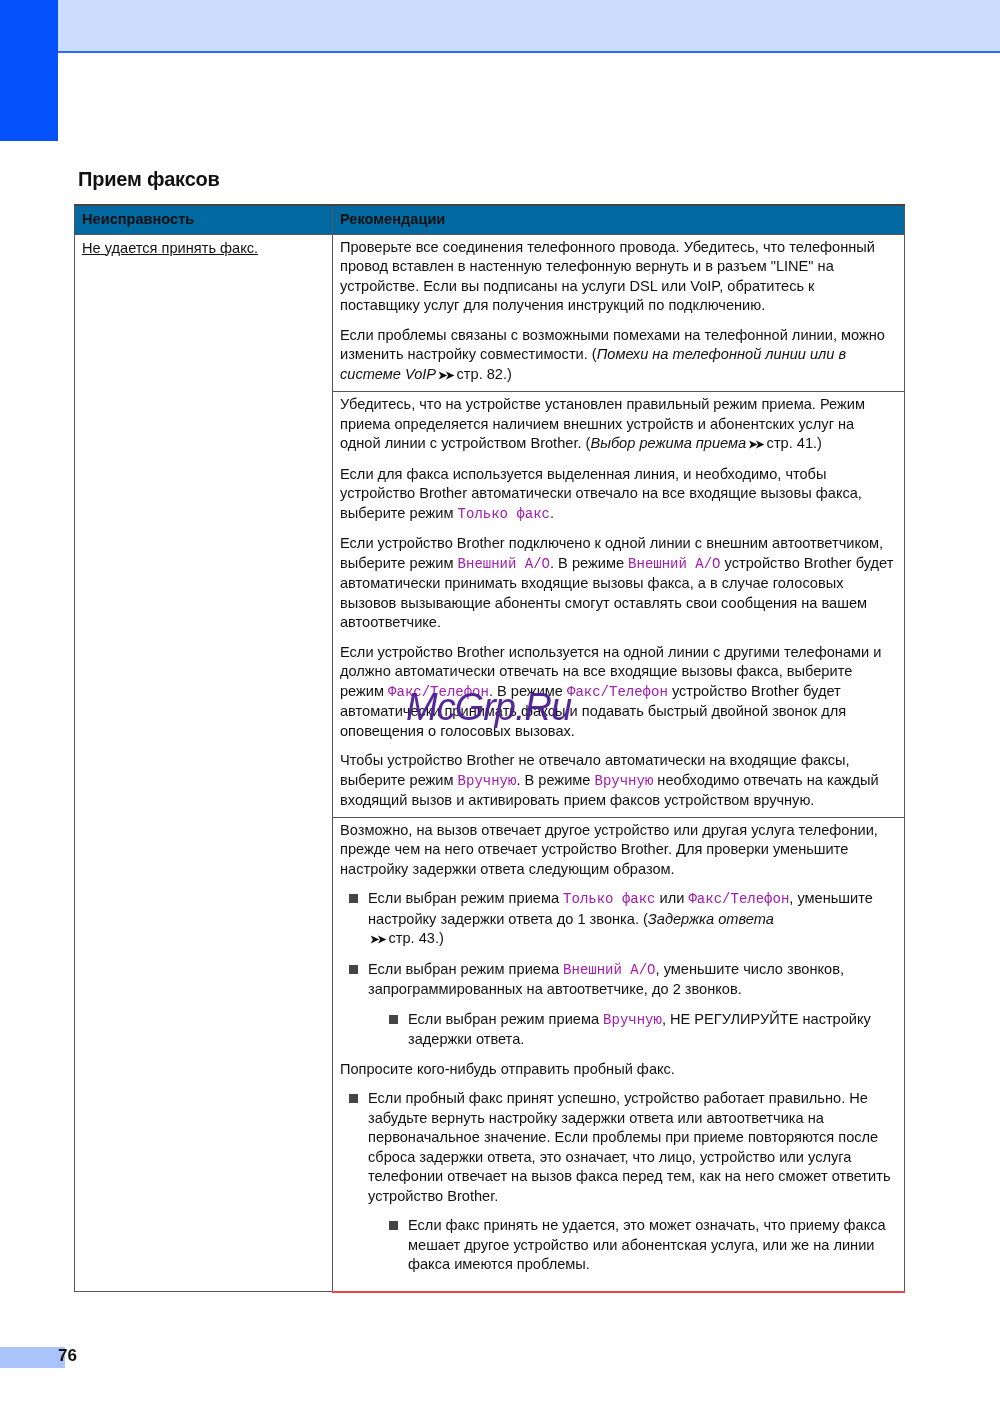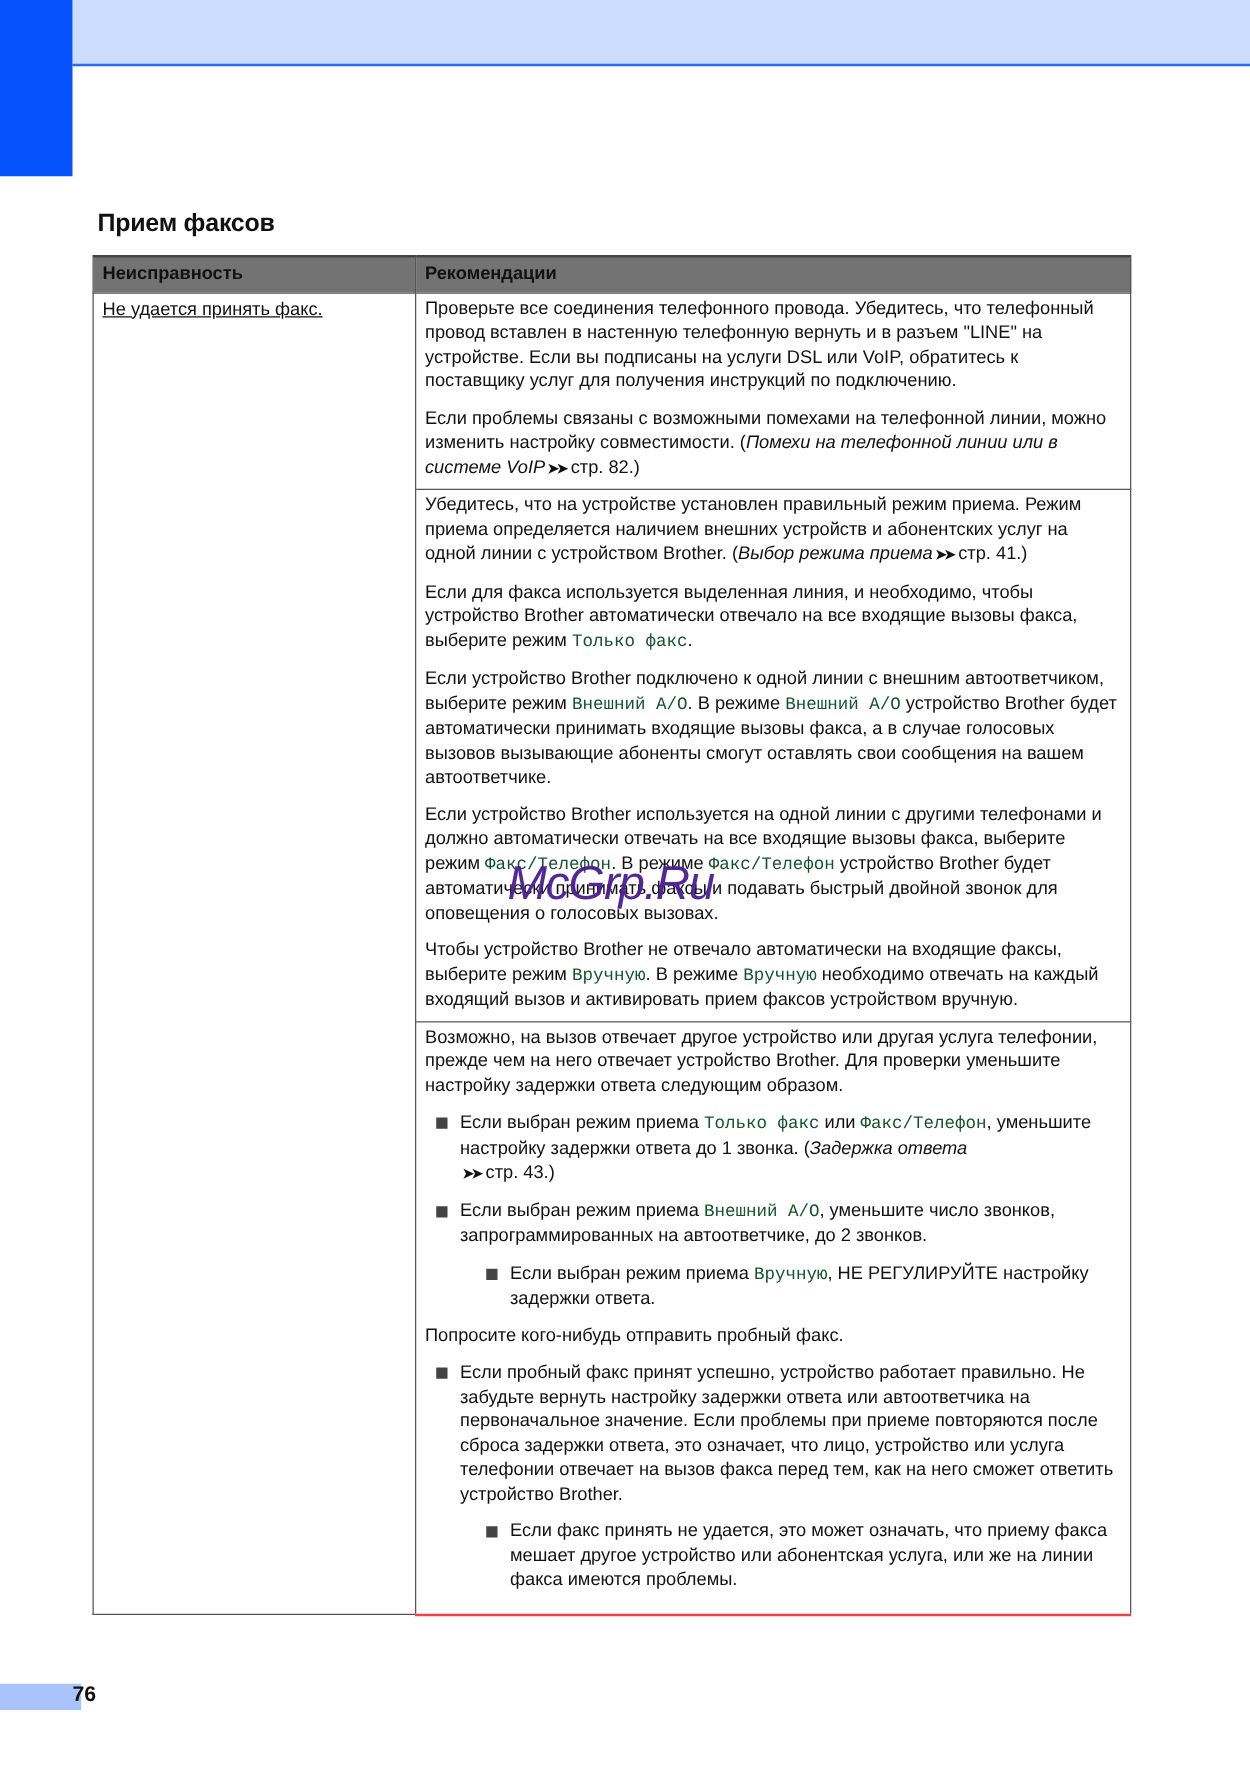--- a/index.html
+++ b/index.html
@@ -19,29 +19,29 @@
       font-size: 20px; font-weight: bold; letter-spacing: -0.2px;
     }
     table.trouble {
       position: absolute; left: 74px; top: 204px; width: 831px;
       border-collapse: collapse; font-size: 14.6px; line-height: 19.5px;
     }
     table.trouble th, table.trouble td {
       border: 1px solid #555; vertical-align: top; text-align: left;
     }
     table.trouble th {
-      background: #737373; font-weight: bold; padding: 4px 7px 4px 7px; height: 18px;
+      background: #0369a1; font-weight: bold; padding: 4px 7px 4px 7px; height: 18px;
       border-top: 2px solid #444;
     }
     table.trouble tr.last td { border-bottom: 2px solid #ef4444; }
     td.problem { width: 243px; padding: 4px 7px; text-decoration: underline; }
     td.rec { padding: 3px 7px 6px 7px; }
     .para { margin: 0 0 10px 0; }
     .para:last-child { margin-bottom: 0; }
-    .mono { font-family: "Liberation Mono", monospace; color: #14532d; font-size: 14px; }
+    .mono { font-family: "Liberation Mono", monospace; color: #a21caf; font-size: 14px; }
     .ref { font-style: italic; }
     .arrows { font-size: 11px; font-weight: bold; letter-spacing: -2px; margin: 0 4px 0 2px; }
     ul.bullets { list-style: none; margin: 0 0 10px 0; padding: 0 0 0 28px; }
     ul.bullets li { position: relative; margin: 0 0 10px 0; }
     ul.bullets li:last-child { margin-bottom: 0; margin-left: 40px; }
     .bullet-sq {
       position: absolute; left: -19px; top: 5px; width: 9px; height: 9px; background: #444;
     }
     .page-num-bar {
       position: absolute; left: 0; top: 1347px; width: 65px; height: 21px; background: #a9c3fb;

